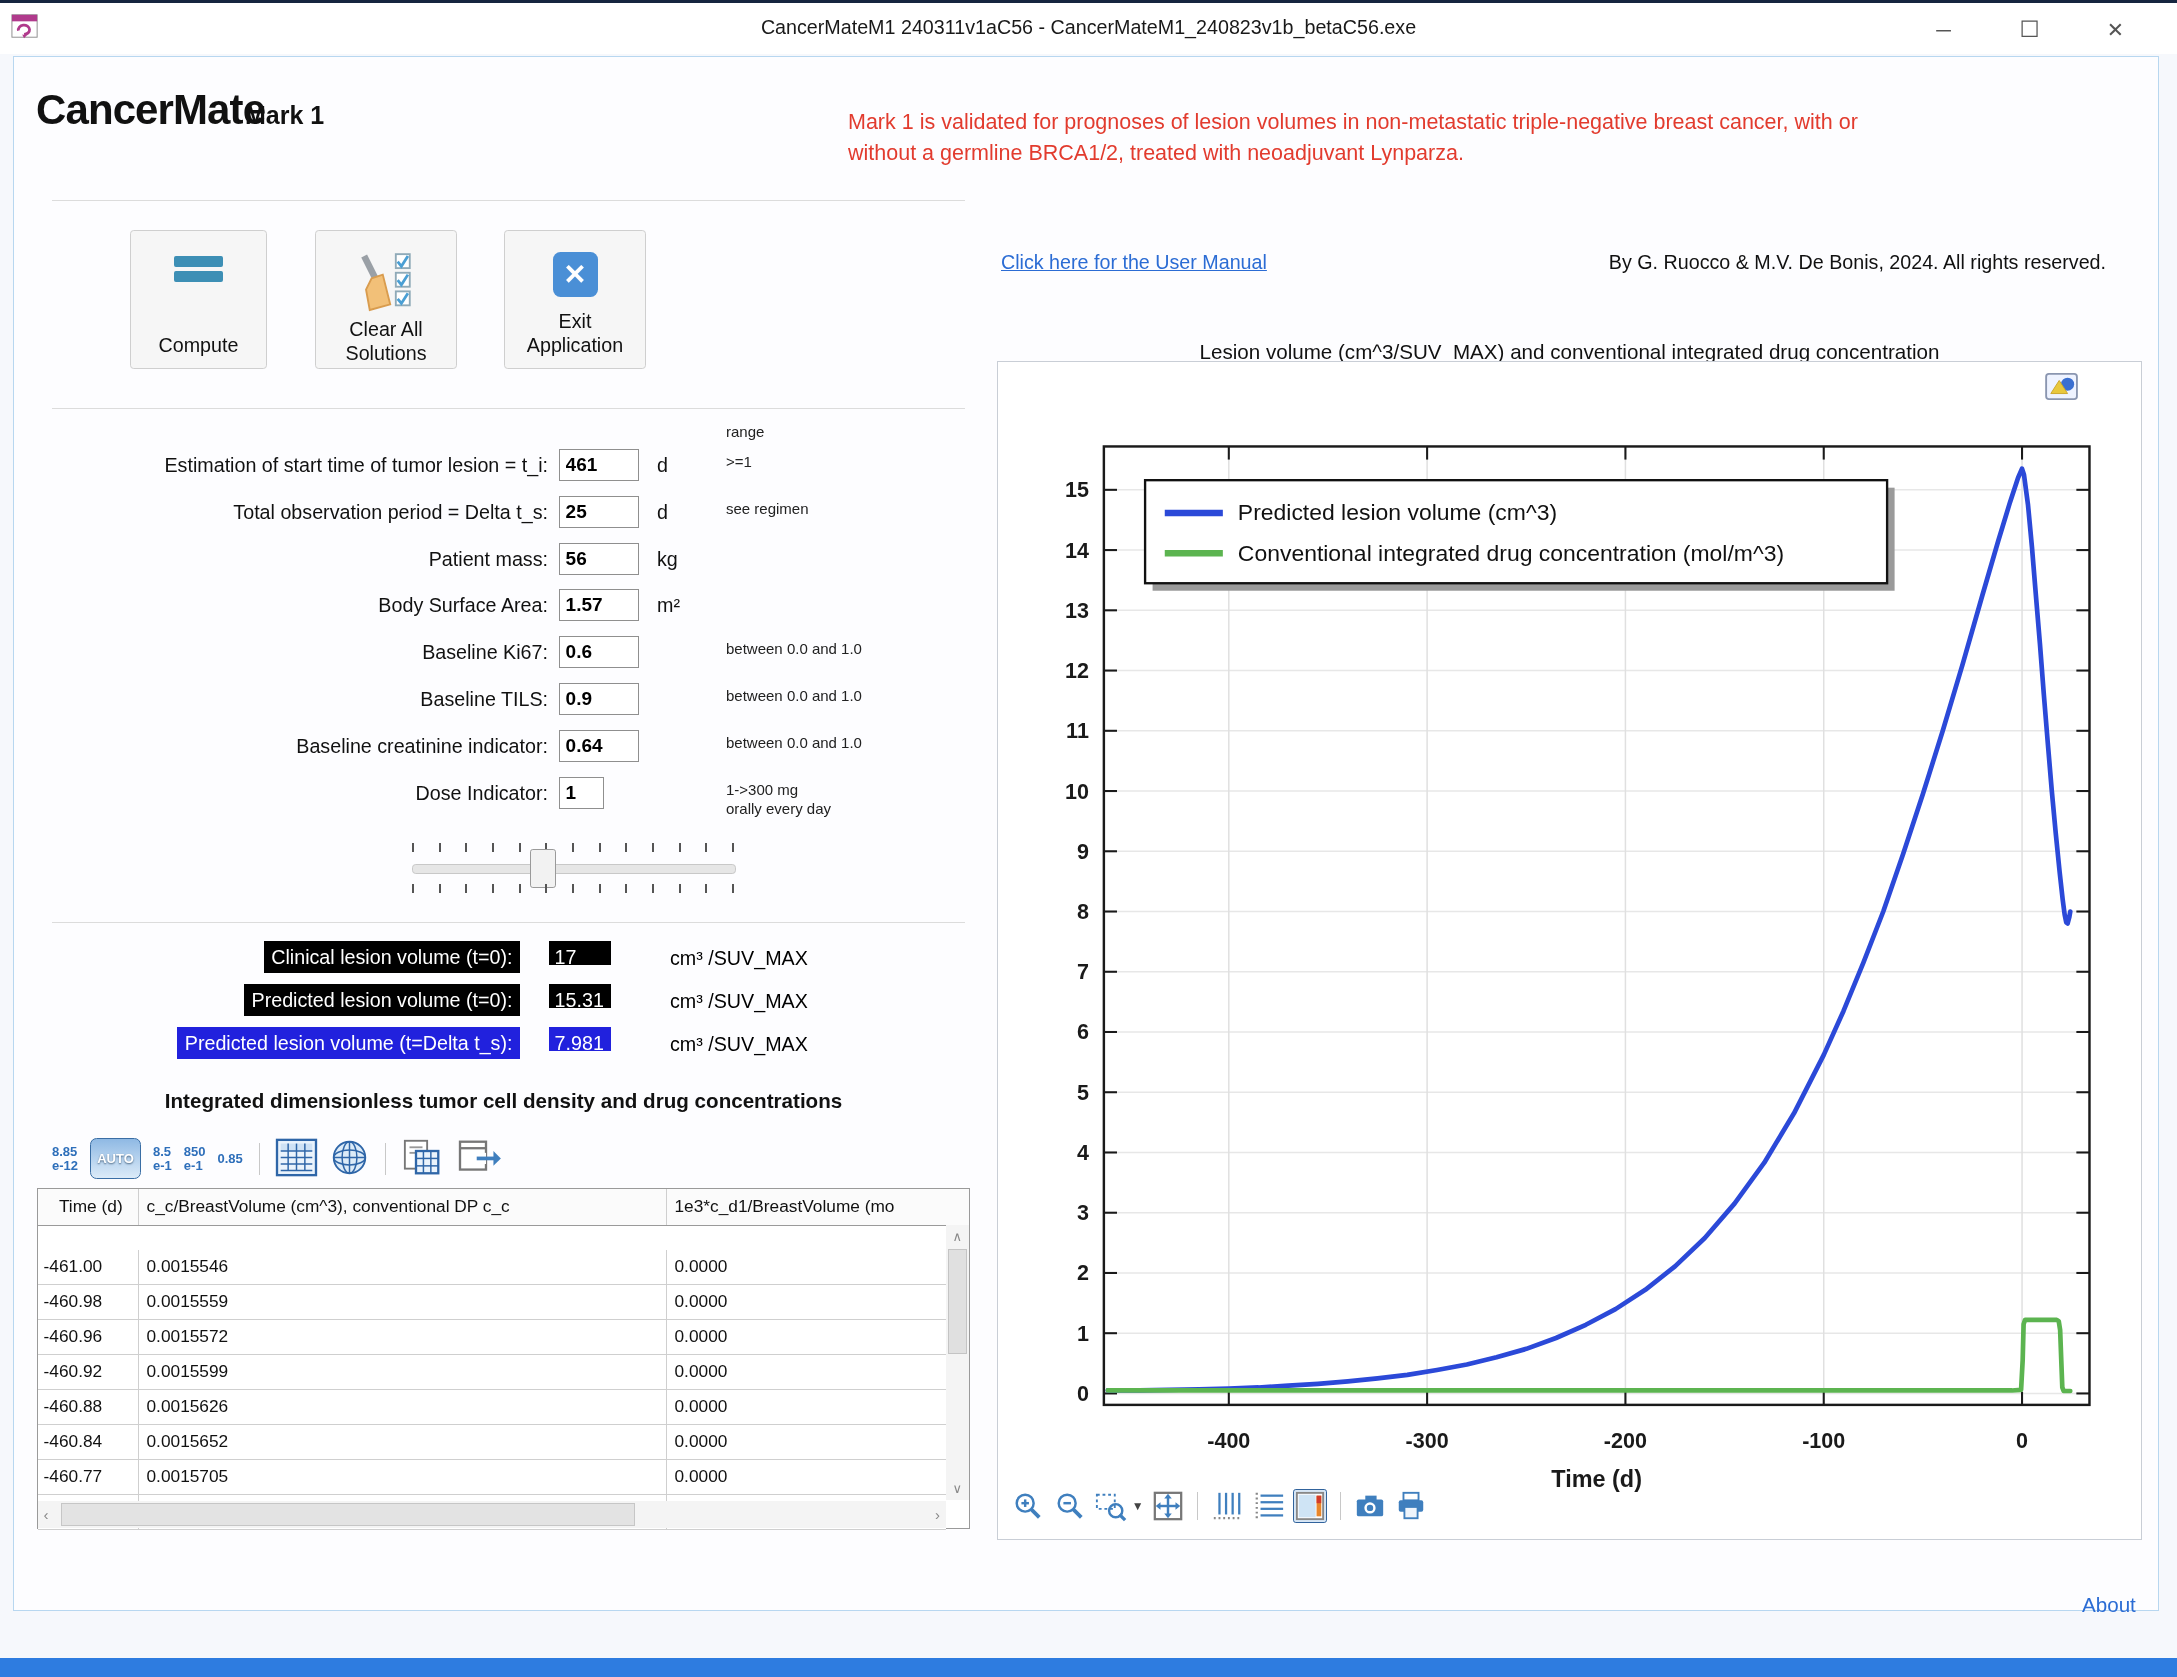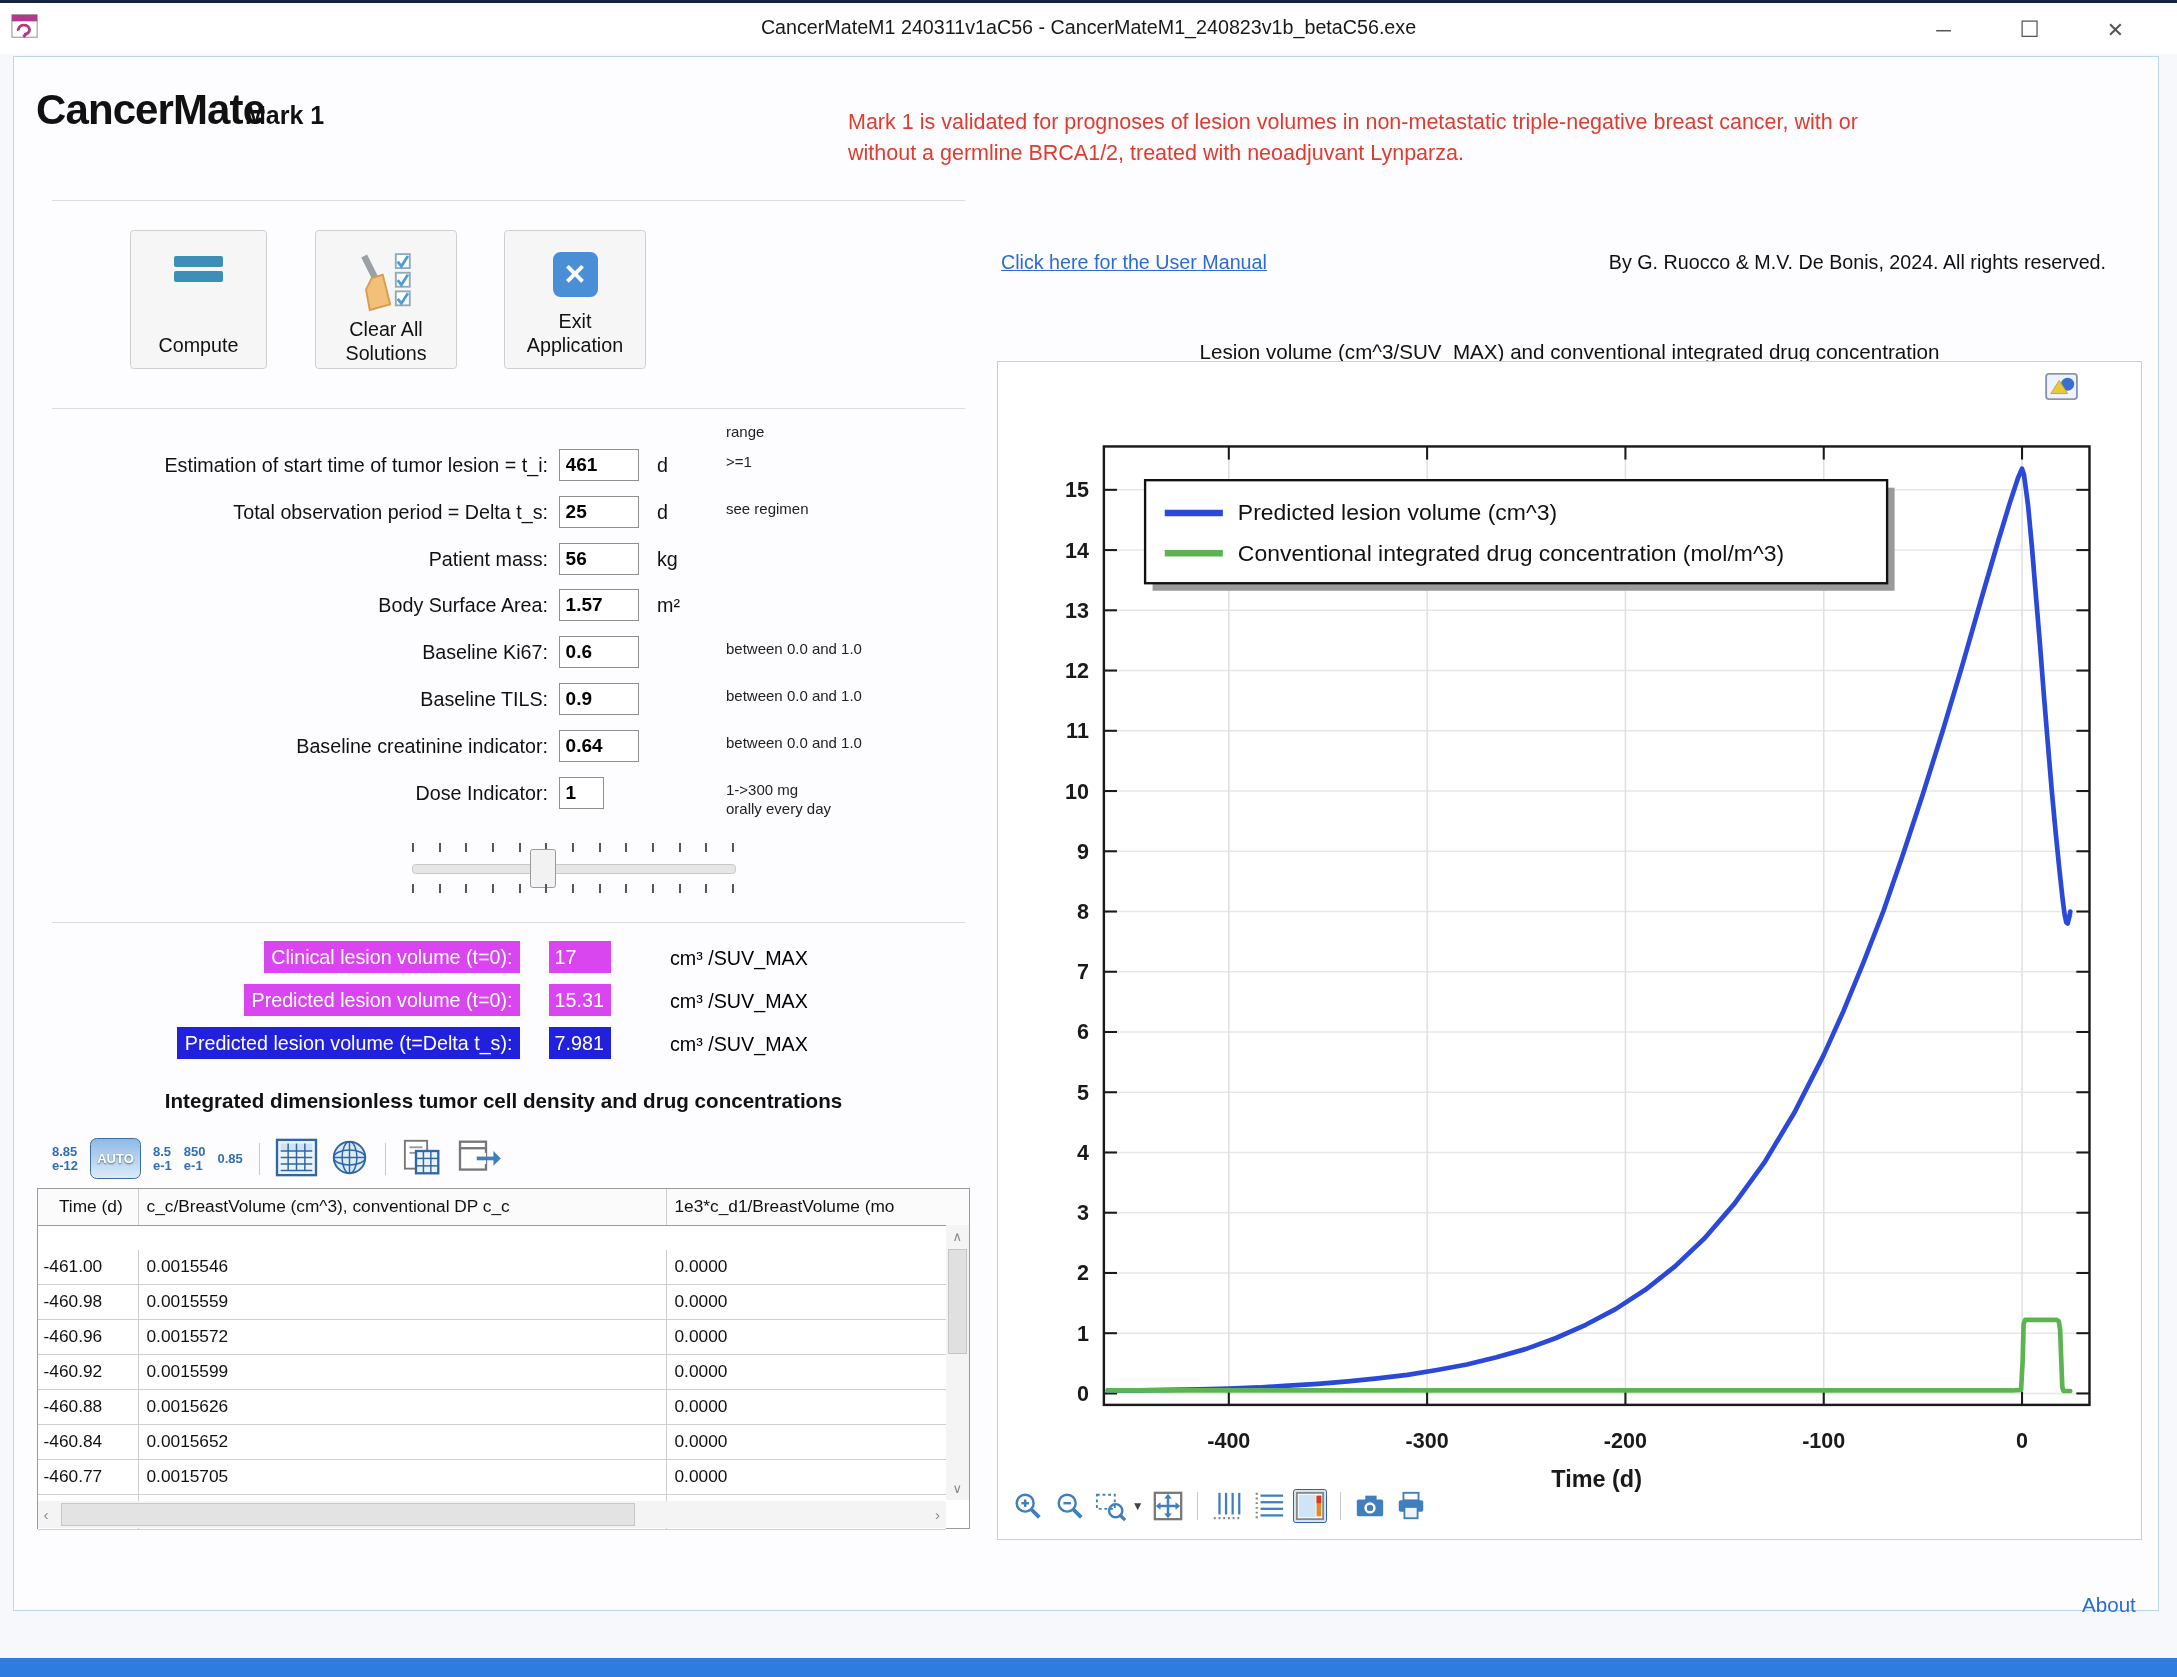--- a/index.html
+++ b/index.html
@@ -43,23 +43,23 @@
   .ticks{position:absolute;left:412px;width:322px;height:9.4px;display:flex;justify-content:space-between;}
   .ticks span{width:1.9px;height:9.4px;background:#555;}
   .slider-track{position:absolute;left:412px;top:864px;width:322px;height:7.5px;background:#e6e6e6;
                 border:0.9px solid #c8c8c8;border-radius:3.7px;}
   .slider-handle{position:absolute;left:530px;top:849px;width:24px;height:37px;background:#f2f2f2;
                  border:0.9px solid #9a9a9a;border-radius:2.8px;}
   
   .r-row{position:absolute;left:37px;width:937px;height:34px;}
   .r-label{position:absolute;left:0;width:483px;display:flex;justify-content:flex-end;}
   .r-label span{padding:0 7.5px;font-size:19.7px;line-height:32px;color:#fff;white-space:nowrap;}
-  .r-value{position:absolute;left:512px;width:62px;height:32px;font-size:19.7px;line-height:32px;color:#fff;
+  .r-value{position:absolute;left:512px;width:62px;height:24px;font-size:19.7px;line-height:32px;color:#fff;
            padding:0 5.6px;box-sizing:border-box;}
-  .st-red{background:#d946ef;}
+  .st-red{background:#000000;}
   .st-blue{background:#2121dd;}
   .r-unit{position:absolute;left:633px;font-size:19.7px;line-height:34px;color:#000;}
   .tbl-heading{position:absolute;left:37px;top:1089px;width:933px;text-align:center;font-size:20.6px;font-weight:700;}
   
   .fmt-bar{position:absolute;left:52px;top:1136px;height:45px;display:flex;align-items:center;gap:12px;}
   .fmt-num{font-size:13px;line-height:14px;color:#2e6fba;font-weight:700;text-align:left;white-space:pre;}
   .fmt-auto{width:51px;height:41px;border:1.9px solid #3a6ea5;border-radius:6.6px;box-sizing:border-box;
             background:linear-gradient(#8fb9e4,#dcebf8);color:#fff;font-weight:700;font-size:13px;
             display:flex;align-items:center;justify-content:center;text-shadow:0 0.9px 1.9px #47637f;}
   .fmt-sep{width:0.9px;height:32px;background:#c8c8c8;margin:0 3.7px;}

